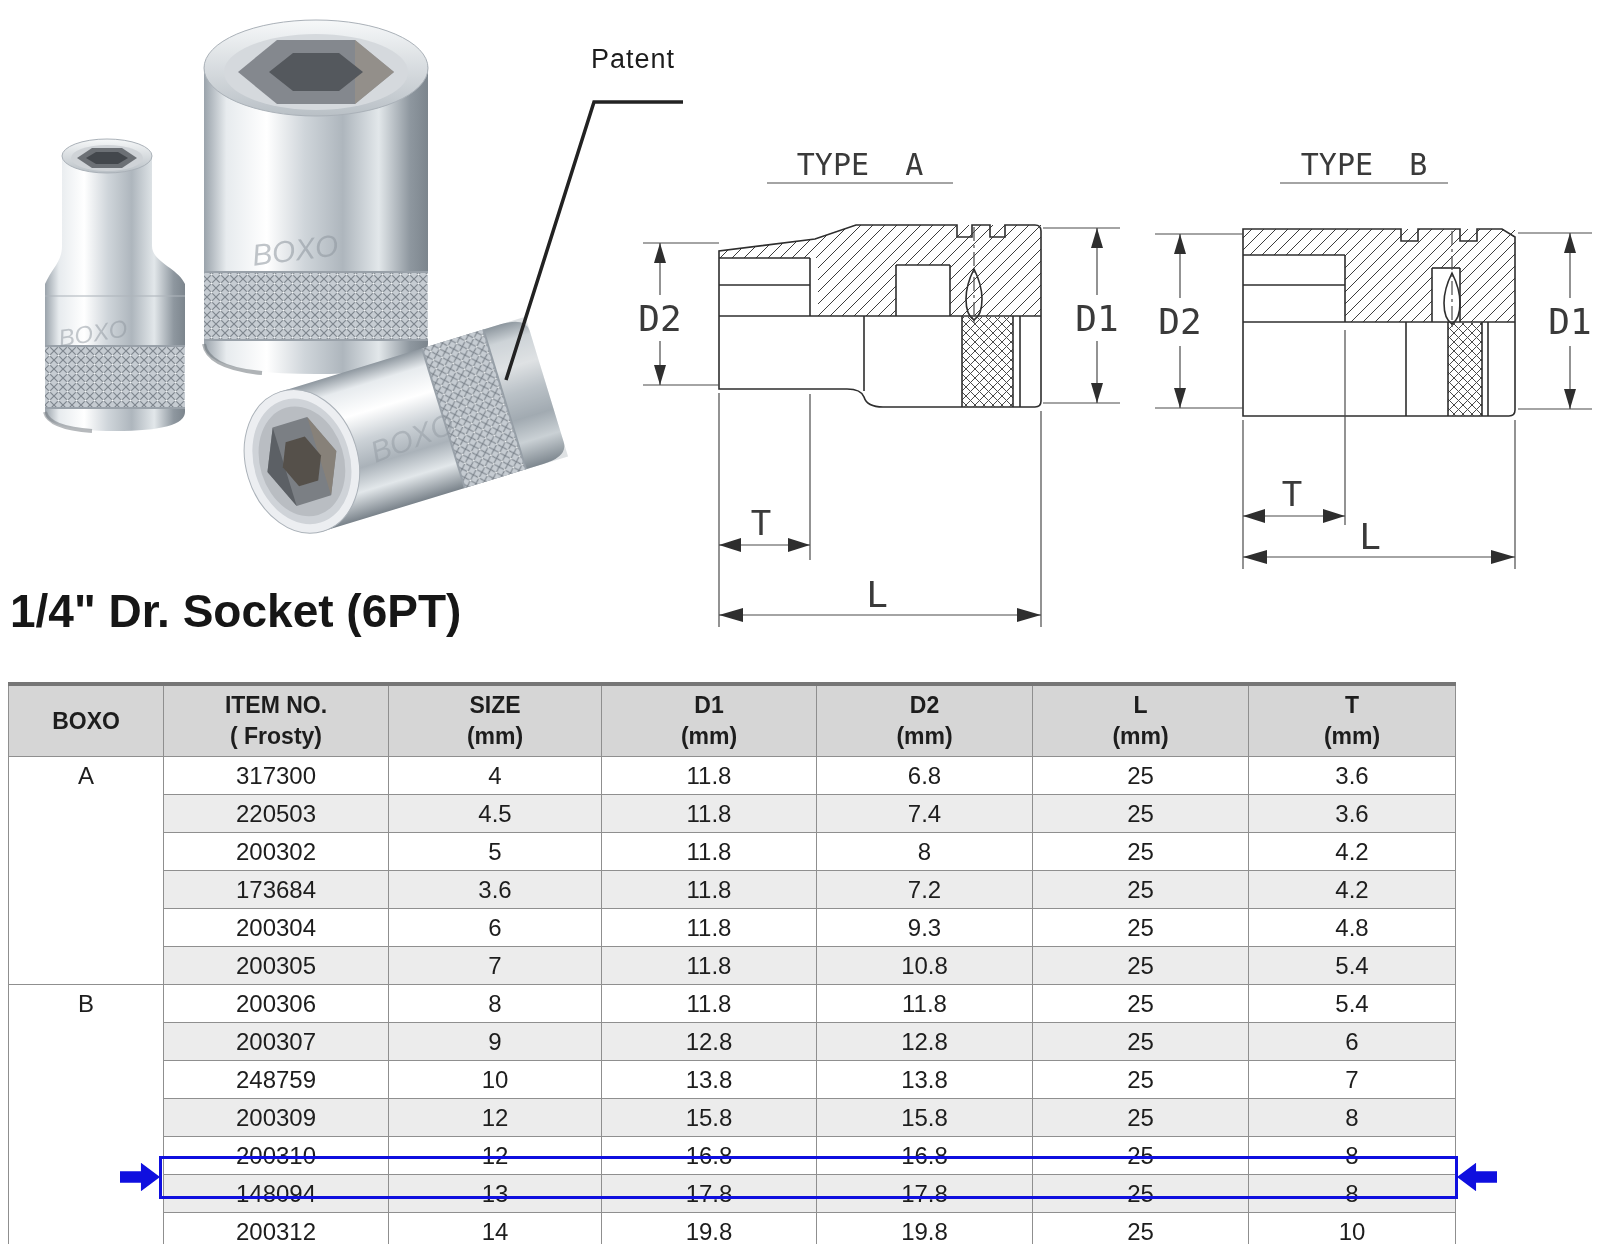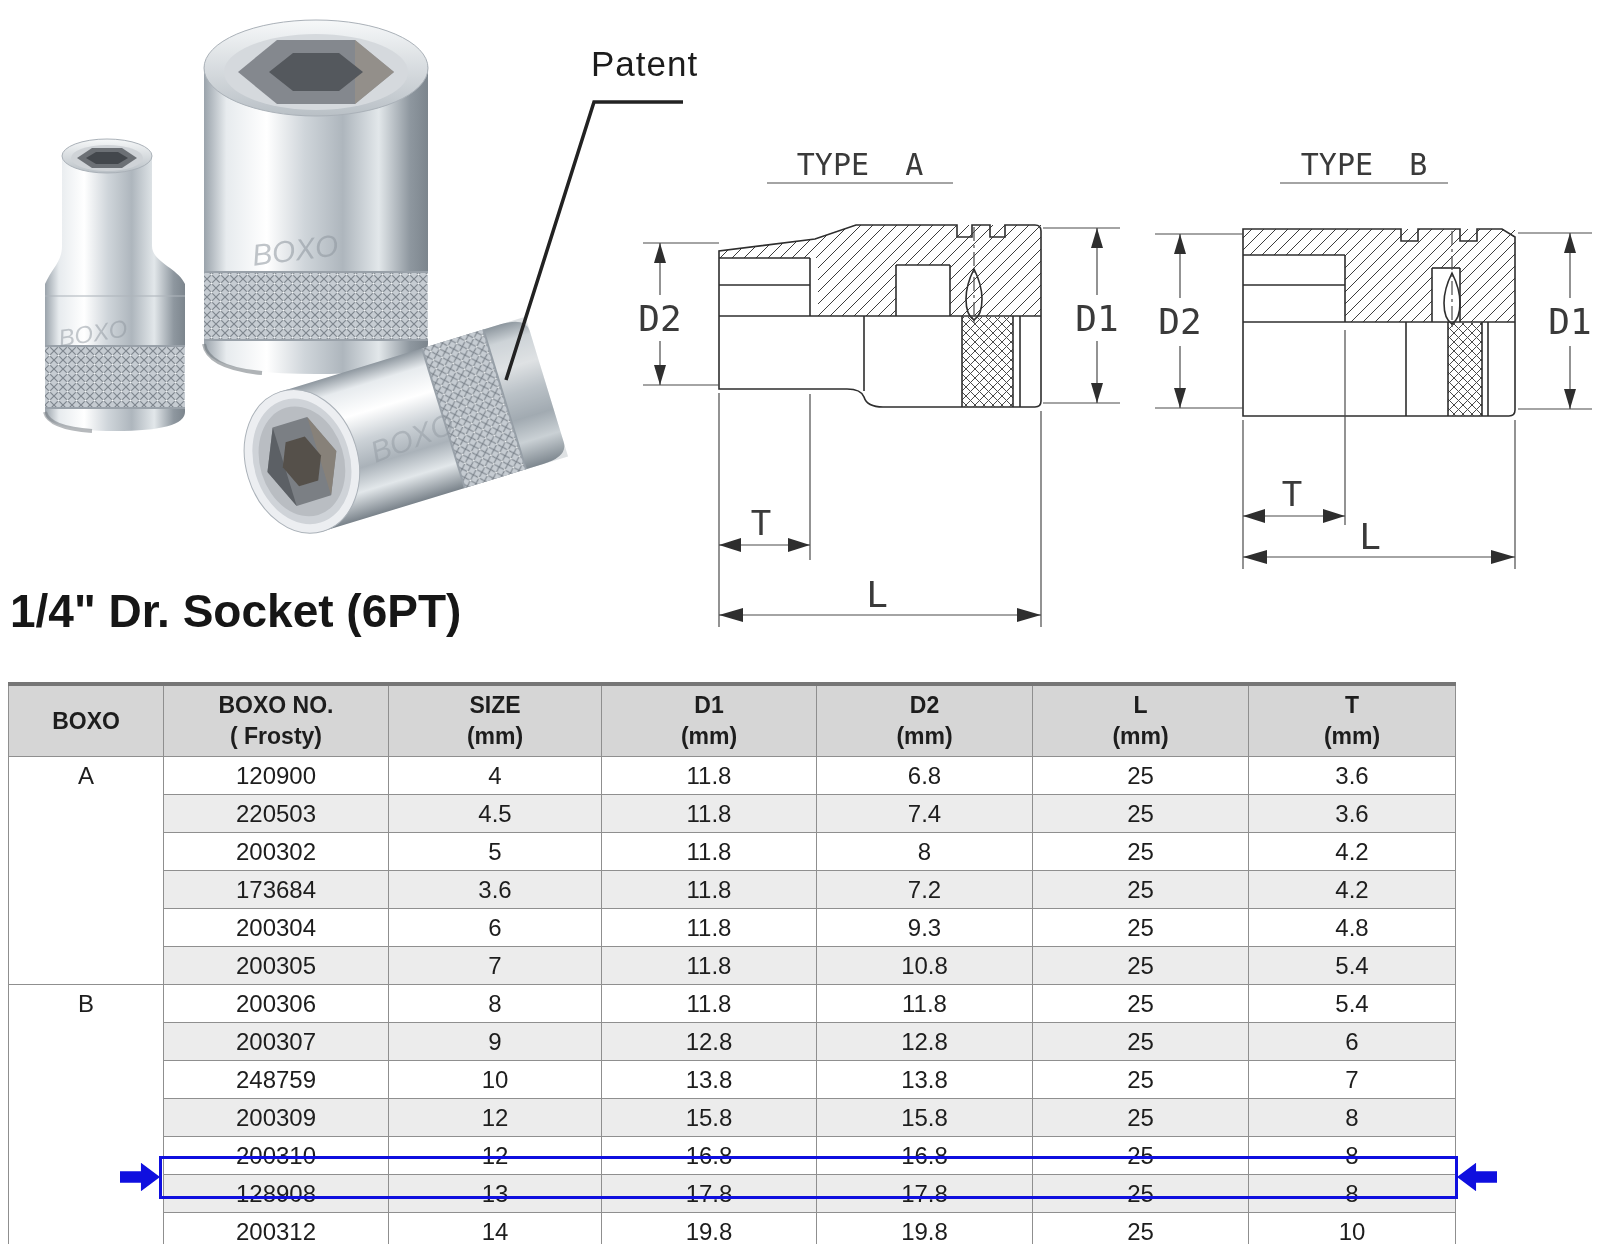--- a/index.html
+++ b/index.html
@@ -1,21 +1,21 @@
 <!DOCTYPE html>
 <html style="--hl: #0f0fdf; --header-bg: #d6d6d6; --row-alt: #ececec;"><head>
 <meta charset="utf-8">
 <style>
   html,body{margin:0;padding:0;background:#fff;}
   #page{position:relative;width:1612px;height:1244px;background:#fff;overflow:hidden;
         font-family:"Liberation Sans",sans-serif;color:#1d1d1d;}
   .abs{position:absolute;}
 
   
-  #patent{left:591px;top:44px;font-size:35px;color:#1c1c1c;letter-spacing:1px;}
+  #patent{left:591px;top:44px;font-size:27px;color:#1c1c1c;letter-spacing:1px;}
 
   
   #sec-title{left:10px;top:584px;font-size:46px;font-weight:bold;color:#161616;letter-spacing:0px;}
 
   
   .cadtxt{font-family:"DejaVu Sans Mono",monospace;fill:#3a3a3a;}
   .cadline{stroke:#2e2e2e;stroke-width:1.6;fill:none;}
   .cadthin{stroke:#4a4a4a;stroke-width:1.2;fill:none;}
   .cadfill{fill:#2e2e2e;}
 
@@ -253,21 +253,21 @@
           <col style="width:216px">
           <col style="width:207px">
       </colgroup>
       <thead id="spec-thead">
           <tr>
             <th>
               <div>BOXO</div>
               <div></div>
             </th>
             <th>
-              <div>BOXO NO.</div>
+              <div>ITEM NO.</div>
               <div>( Frosty)</div>
             </th>
             <th>
               <div>SIZE</div>
               <div>(mm)</div>
             </th>
             <th>
               <div>D1</div>
               <div>(mm)</div>
             </th>
@@ -281,21 +281,21 @@
             </th>
             <th>
               <div>T</div>
               <div>(mm)</div>
             </th>
           </tr>
         </thead>
       <tbody id="spec-tbody">
           <tr>
             <td class="type-cell" rowspan="6">A</td>
-            <td>120900</td>
+            <td>317300</td>
             <td>4</td>
             <td>11.8</td>
             <td>6.8</td>
             <td>25</td>
             <td>3.6</td>
           </tr>
           <tr>
             <td class="alt">220503</td>
             <td class="alt">4.5</td>
             <td class="alt">11.8</td>
@@ -370,21 +370,21 @@
           </tr>
           <tr>
             <td>200310</td>
             <td>12</td>
             <td>16.8</td>
             <td>16.8</td>
             <td>25</td>
             <td>8</td>
           </tr>
           <tr>
-            <td class="alt">128908</td>
+            <td class="alt">148094</td>
             <td class="alt">13</td>
             <td class="alt">17.8</td>
             <td class="alt">17.8</td>
             <td class="alt">25</td>
             <td class="alt">8</td>
           </tr>
           <tr>
             <td>200312</td>
             <td>14</td>
             <td>19.8</td>

